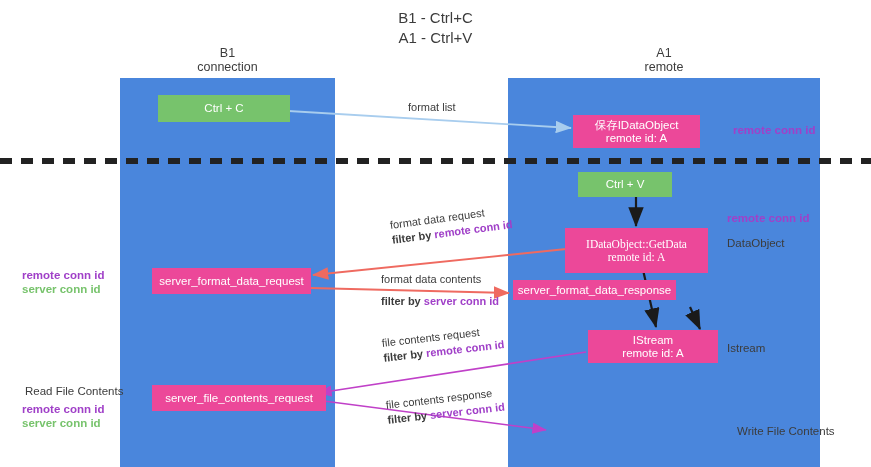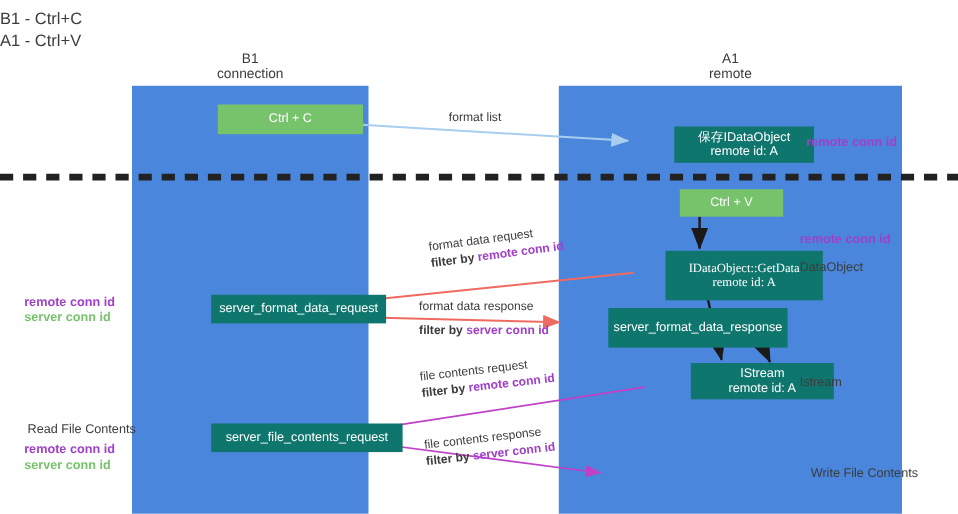--- a/index.html
+++ b/index.html
@@ -17,37 +17,36 @@
   .lane-a1{left:508px;top:78px;width:312px;height:389px;}
 
   .lane-title{
     position:absolute;text-align:center;color:#3c3c3c;
     font-size:12.5px;line-height:14px;
   }
   .lane-title .l1{display:block;}
   .lane-title .l2{display:block;}
 
   .doc-title{
-    position:absolute;left:0;top:8px;width:871px;
+    position:absolute;left:0;top:8px;width:871px;text-align:center;
     color:#3c3c3c;font-size:15px;line-height:20px;
   }
   .doc-title span{display:block;}
 
   .node{
     position:absolute;
     color:#ffffff;
     font-size:11.5px;
     line-height:13px;
     display:flex;flex-direction:column;align-items:center;justify-content:center;
     text-align:center;
     box-sizing:border-box;
-    margin-left:40px;
   }
   .node.green{background:#77c36c;}
-  .node.orange{background:#0f766e;text-align:right;}
+  .node.orange{background:#ec4899;text-align:right;}
   .node span{display:block;}
 
   .side-label{
     position:absolute;font-size:11.5px;line-height:14px;
   }
   .side-label span{display:block;}
   .c-purple{color:#a040c8;font-weight:bold;}
   .c-green{color:#77c36c;font-weight:bold;}
   .c-dark{color:#3c3c3c;}
 
@@ -136,21 +135,21 @@
 
   <div class="node orange" style="left:565px;top:228px;width:143px;height:45px;font-family:Liberation Serif, serif;">
     <span>IDataObject::GetData</span>
     <span>remote id: A</span>
   </div>
 
   <div class="node orange" style="left:152px;top:268px;width:159px;height:26px;">
     <span>server_format_data_request</span>
   </div>
 
-  <div class="node orange" style="left:513px;top:280px;width:163px;height:36px;">
+  <div class="node orange" style="left:513px;top:280px;width:163px;height:20px;">
     <span>server_format_data_response</span>
   </div>
 
   <div class="node orange" style="left:588px;top:330px;width:130px;height:33px;">
     <span>IStream</span>
     <span>remote id: A</span>
   </div>
 
   <div class="node orange" style="left:152px;top:385px;width:174px;height:26px;">
     <span>server_file_contents_request</span>
@@ -188,21 +187,21 @@
   <div class="edge-label" style="left:388px;top:100px;margin-left:20px;">
     <span>format list</span>
   </div>
 
   <div class="edge-label rot-7" style="left:389px;top:218px;">
     <span>format data request</span>
     <span><b>filter by </b><b class="lbl-purple">remote conn id</b></span>
   </div>
 
   <div class="edge-label" style="left:381px;top:272px;">
-    <span>format data response</span>
+    <span>format data contents</span>
     <span style="margin-top:7px;"><b>filter by </b><b class="lbl-purple">server conn id</b></span>
   </div>
 
   <div class="edge-label rot-6" style="left:381px;top:336px;">
     <span>file contents request</span>
     <span><b>filter by </b><b class="lbl-purple">remote conn id</b></span>
   </div>
 
   <div class="edge-label rot-6" style="left:385px;top:398px;">
     <span>file contents response</span>

